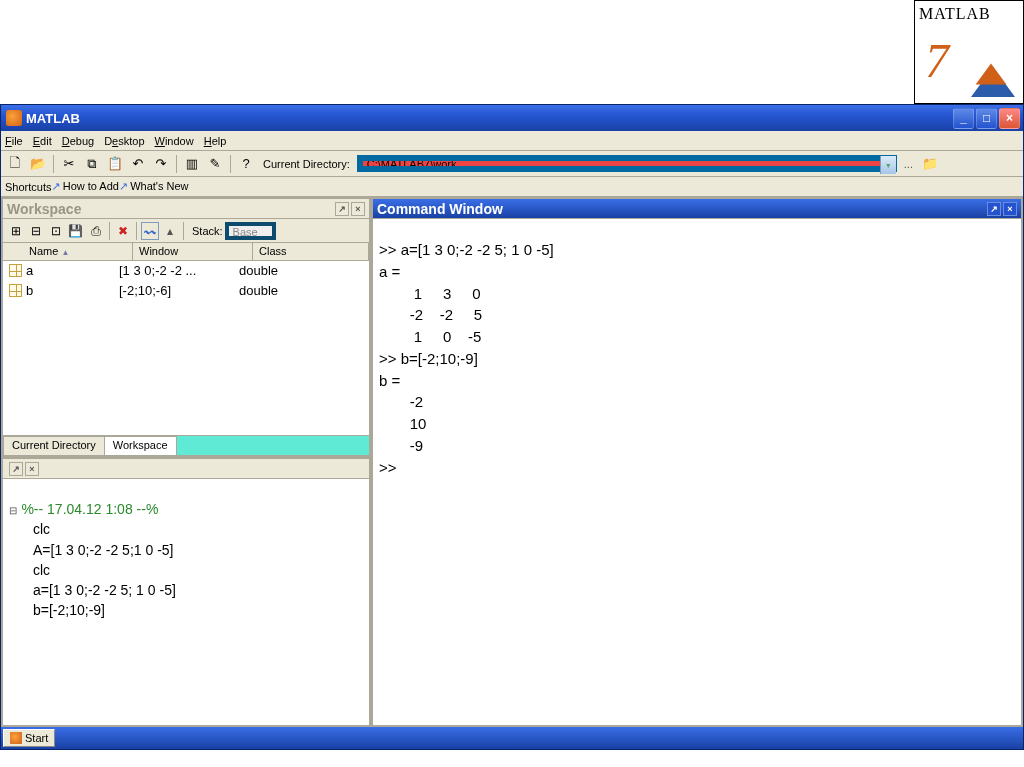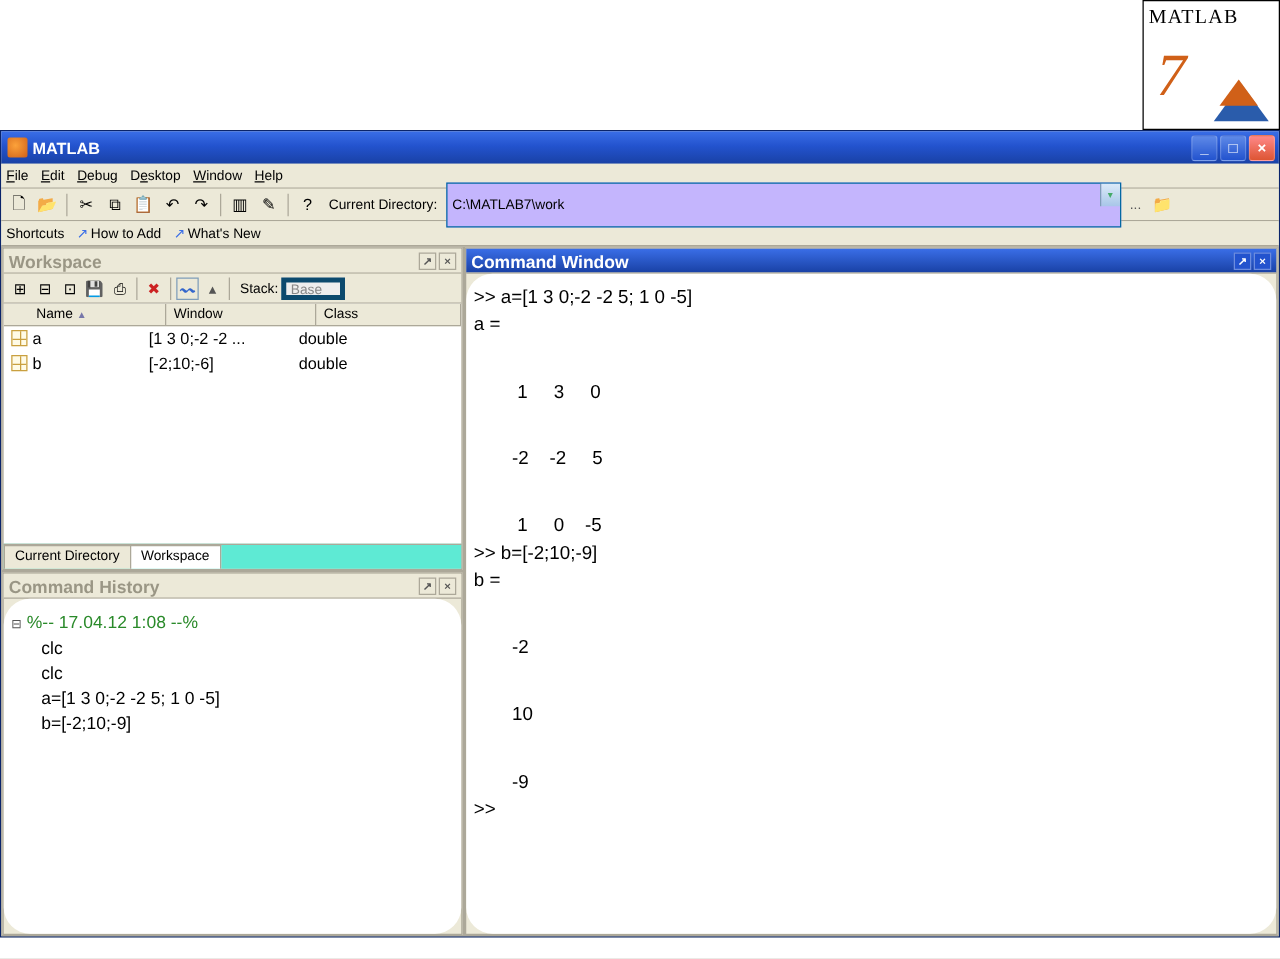--- a/index.html
+++ b/index.html
@@ -120,43 +120,43 @@
 .tbtn {
   width: 20px; height: 20px;
   display: inline-flex; align-items: center; justify-content: center;
   border: 1px solid transparent;
   font-size: 13px;
 }
 .tsep { width: 1px; height: 18px; background: #aca899; margin: 0 2px; }
 .curdir-label { margin: 0 4px; font-size: 11px; }
 .curdir-input {
   flex: 1; max-width: 540px;
-  height: 36px;
-  border: 1px solid #0369a1;
-  background: #c4b5fd;
+  height: 17px;
+  border: 6px solid #0369a1;
+  background: #ef4444;
   font-size: 11px;
   padding: 0 18px 0 4px;
   position: relative;
 }
 .curdir-wrap { position: relative; flex: 1; max-width: 540px; display:flex; }
 .curdir-dd {
   position: absolute; right: 1px; top: 1px;
   width: 16px; height: 18px;
   background: linear-gradient(180deg,#dbeaf9,#a8c6e8);
   border-left: 1px solid #7f9db9;
   display: flex; align-items: center; justify-content: center;
   color: #4a6; font-size: 8px;
 }
 
 .shortcuts {
   height: 20px;
   background: #ece9d8;
   border-bottom: 1px solid #aca899;
   display: flex; align-items: center;
-  padding: 0 4px; gap: 10px;
+  padding: 0 4px; 
   font-size: 11px;
 }
 .shortcuts .sicon { color: #3a6ee7; margin-right: 2px; }
 
 .content {
   flex: 1;
   display: grid;
   grid-template-columns: 370px 1fr;
   grid-template-rows: 260px 1fr;
   gap: 0;
@@ -258,32 +258,31 @@
   padding: 2px 8px;
   border: 1px solid #aca899;
   border-bottom: none;
   background:#ece9d8;
   margin-right:-1px;
 }
 .ws-tab.active { background:#fff; }
 
 .hist-body, .cmd-body {
   flex:1; background:#fff; overflow:auto;
-  padding: 8px 6px;
+  padding: 20px 6px;
   font-size: 14px;
   font-family: Arial, sans-serif;
   line-height: 1.45;
-  border-radius: 21px;
 }
 .hist-body .ts { color:#2a8a2a; }
 .hist-body .line { padding-left: 24px; }
 .hist-body .tree { color:#555; font-size:10px; margin-right:4px; }
 
 .cmd-body { font-size:15px; font-family:Arial,sans-serif; }
-.cmd-body .matrix { font-family:Arial; white-space:pre; padding-left:14px;margin-top:32px;}
+.cmd-body .matrix { font-family:Arial; white-space:pre; padding-left:14px;}
 
 .startbar {
   height: 22px;
   background: linear-gradient(180deg,#3a6ee7,#1941a5);
   display:flex; align-items:center; padding:0 2px;
 }
 .startbtn {
   height: 18px;
   background: #ece9d8;
   border: 1px solid #fff;
@@ -402,27 +401,27 @@
         </div>
       </div>
       <div class="ws-tabs">
         <div class="ws-tab">Current Directory</div>
         <div class="ws-tab active">Workspace</div>
       </div>
     </div>
 
     <div class="panel history">
       <div class="phead">
-        <span class="ptitle">Command History</span>
         <span class="pbtn">↗</span>
         <span class="pbtn">×</span>
       </div>
       <div class="hist-body">
         <div><span class="tree">⊟</span><span class="ts">%-- 17.04.12 1:08 --%</span></div>
         <div class="line">clc</div>
+        <div class="line">A=[1 3 0;-2 -2 5;1 0 -5]</div>
         <div class="line">clc</div>
         <div class="line">a=[1 3 0;-2 -2 5; 1 0 -5]</div>
         <div class="line">b=[-2;10;-9]</div>
       </div>
     </div>
 
     <div class="panel cmdwin">
       <div class="phead active">
         <span class="ptitle">Command Window</span>
         <span class="pbtn">↗</span>
@@ -444,14 +443,20 @@
         <div class="matrix">    -2</div>
         <div class="matrix">    10</div>
         <div class="matrix">    -9</div>
         <div></div>
         <div>&gt;&gt; </div>
       </div>
     </div>
 
   </div>
 
+  <div class="startbar">
+    <div class="startbtn">
+      <span class="sico"></span>
+      <span>Start</span>
+    </div>
+  </div>
 
 </div>
 
 </body></html>

